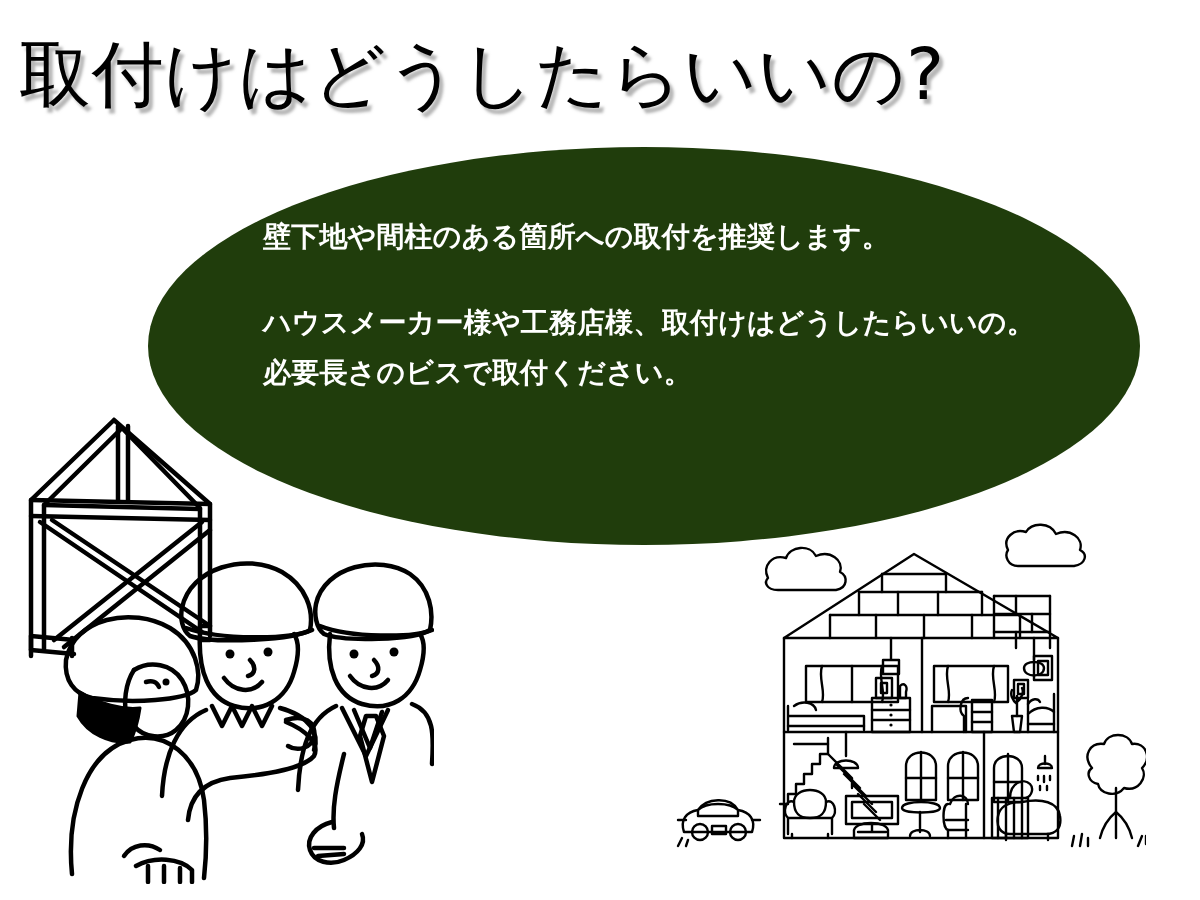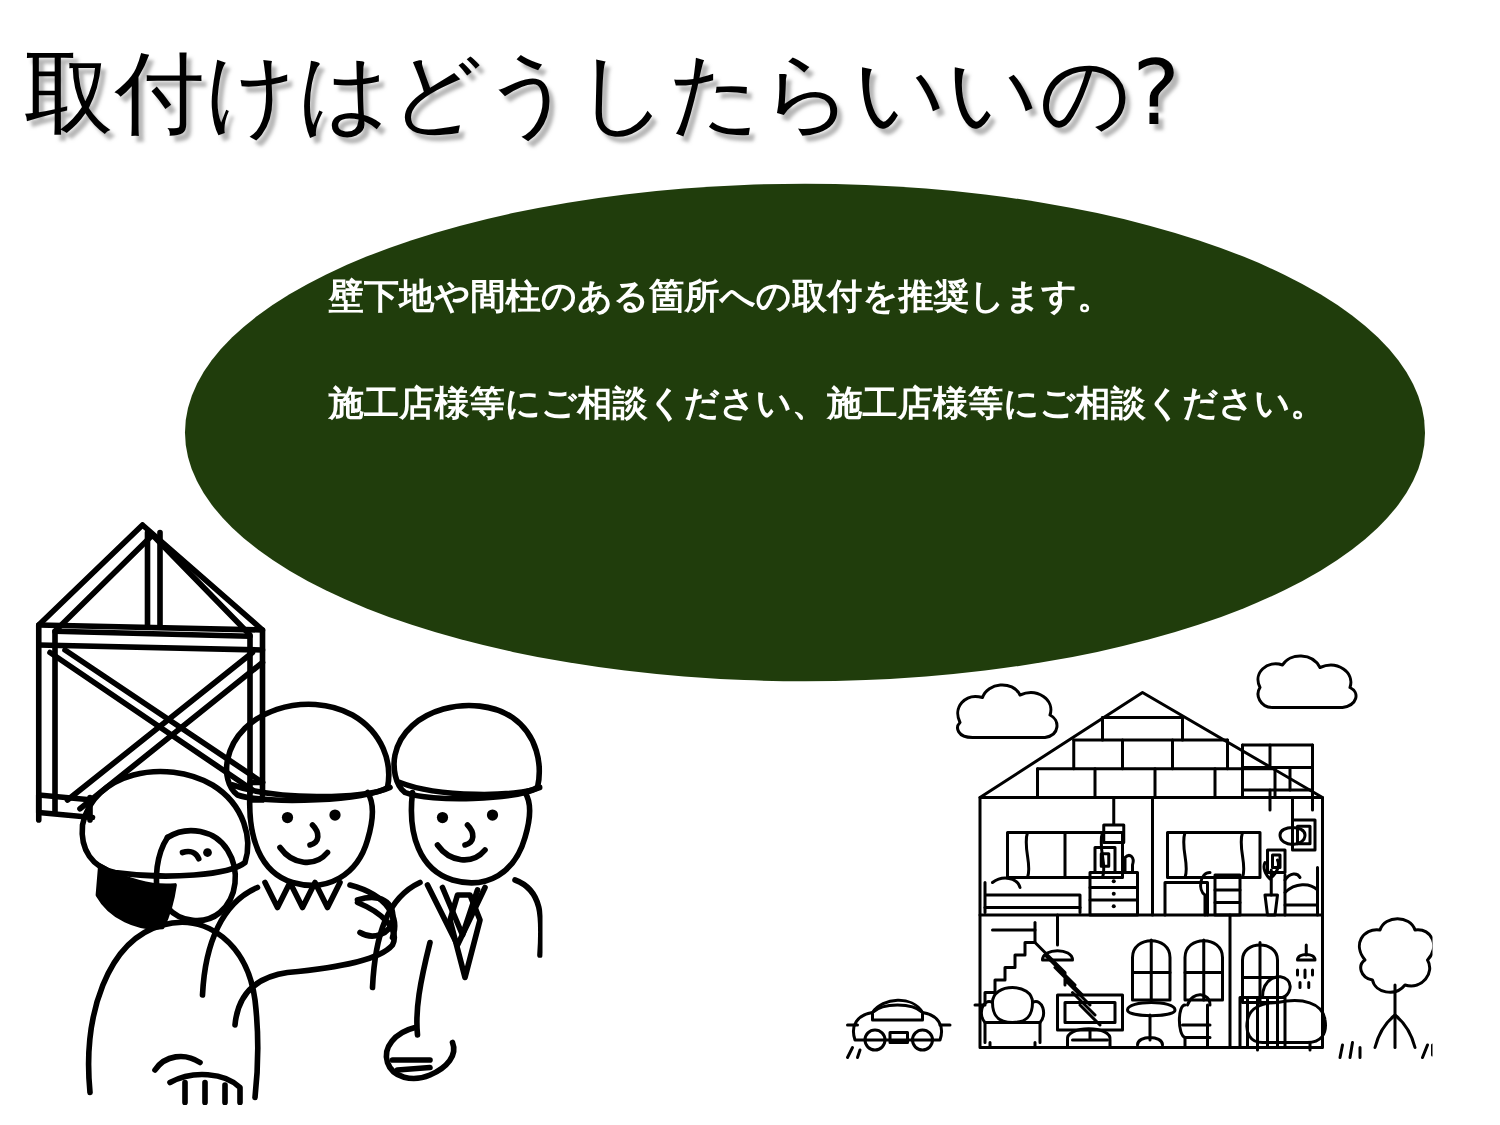--- a/index.html
+++ b/index.html
@@ -91,21 +91,22 @@
 
 <div id="slide">
 
   <div id="title">取付けはどうしたらいいの?</div>
 
   <div id="ellipse"></div>
 
   <div id="body-text">
     <div class="line">壁下地や間柱のある箇所への取付を推奨します。</div>
     <div class="gap"></div>
-    <div class="line">施工店様等にご相談ください、施工店様等にご相談ください。</div>
+    <div class="line">ハウスメーカー様や工務店様、取付けはどうしたらいいの。</div>
+    <div class="line">必要長さのビスで取付ください。</div>
   </div>
 
   <div class="illus" id="illus-workers">
     <svg viewBox="0 0 420 480" xmlns="http://www.w3.org/2000/svg" fill="none" stroke="#000" stroke-width="4.5" stroke-linecap="round" stroke-linejoin="round">
 
       <g>
         <path d="M100 16 L17 96 L17 246 M100 16 L196 100 L196 232"></path>
         <path d="M108 24 L30 101 L30 245 M108 24 L186 104 L186 230"></path>
         <path d="M104 22 L104 96 M114 22 L114 96"></path>
         <path d="M17 96 L196 100 M17 112 L196 116"></path>

